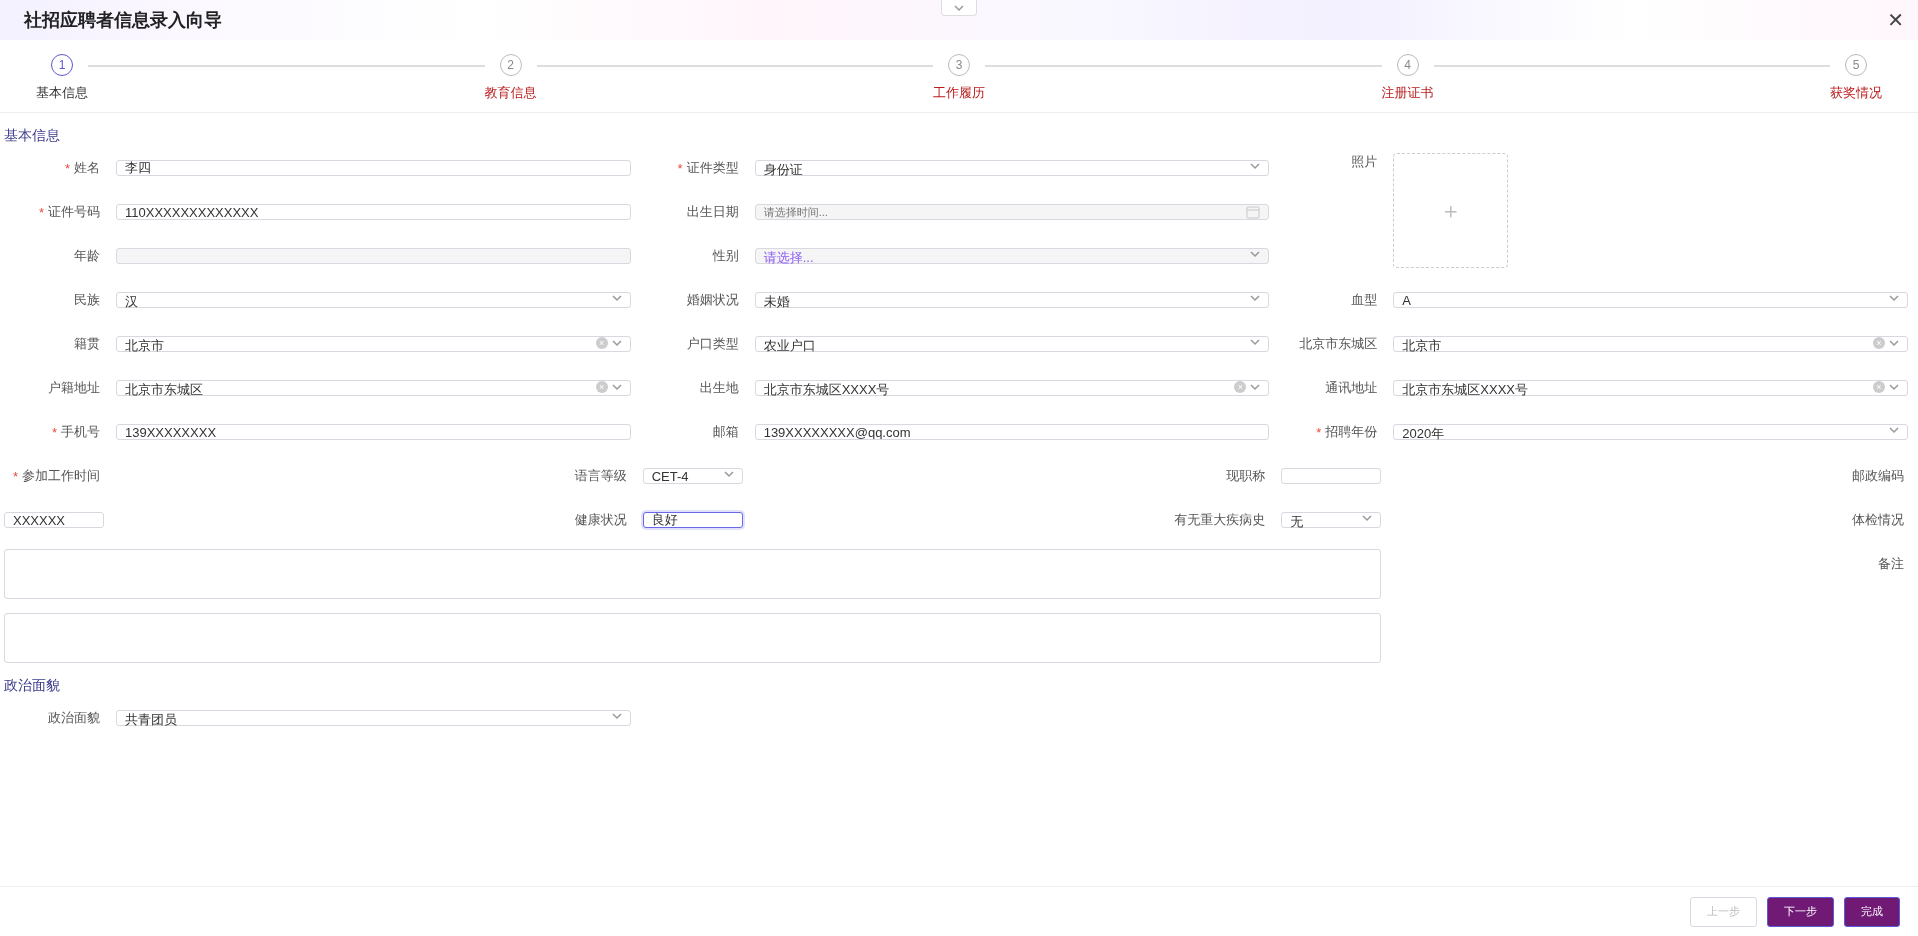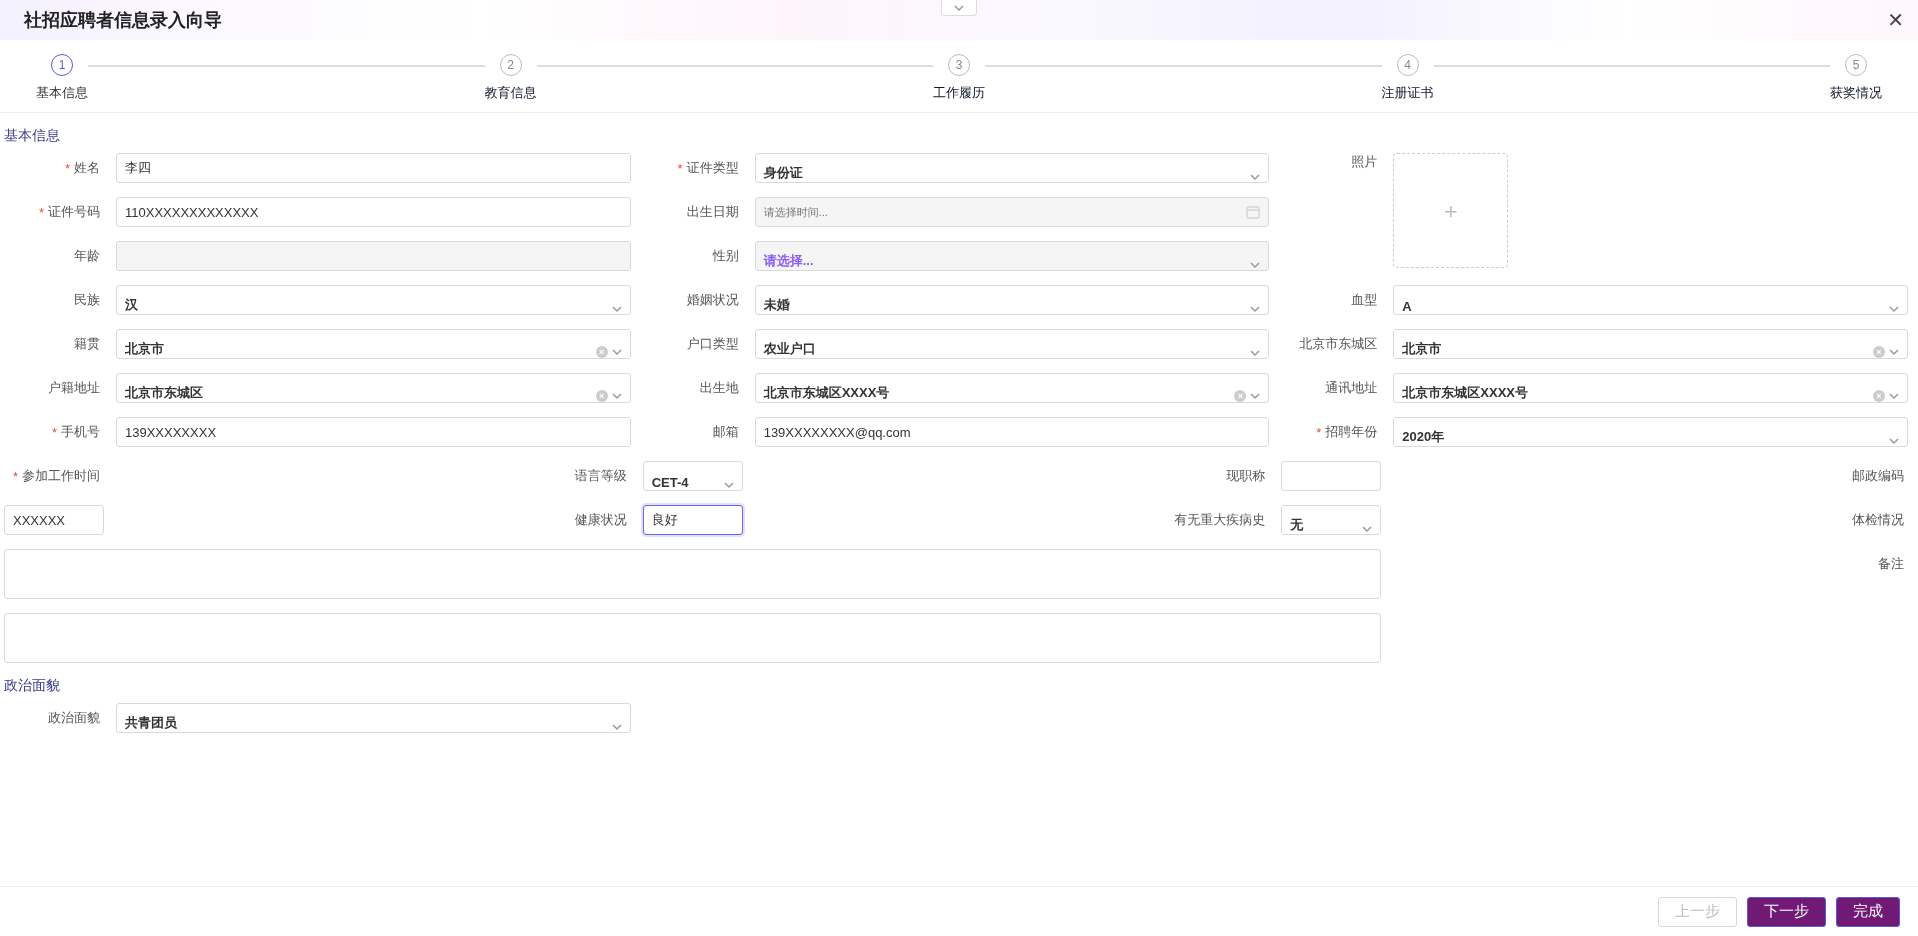--- a/index.html
+++ b/index.html
@@ -13,39 +13,39 @@
 
 
 .top-slit { position: absolute; top: 0; left: 50%; width: 36px; height: 16px; margin-left: -18px; border: 1px solid #ddd; border-top: none; border-radius: 0 0 4px 4px; background: #fff; display: flex; align-items: center; justify-content: center; }
 .top-slit svg { width: 10px; height: 10px; }
 
 
 .steps { display: flex; align-items: flex-start; padding: 14px 36px 10px; border-bottom: 1px solid #eee; }
 .step { display: flex; flex-direction: column; align-items: center; position: relative; flex: 0 0 auto; }
 .step-circle { width: 22px; height: 22px; border-radius: 50%; border: 1.5px solid #bbb; display: flex; align-items: center; justify-content: center; font-size: 12px; color: #888; background: #fff; }
 .step.active .step-circle { border-color: #5c59d6; color: #5c59d6; }
-.step-label { margin-top: 8px; font-size: 13px; color: #0f172a; }
+.step-label { margin-top: 8px; font-size: 13px; color: #b91c1c; }
 .step.active .step-label { color: #333; }
 .step-line { flex: 1 1 auto; height: 1.5px; background: #ddd; margin-top: 11px; }
 
 
 .scroll { flex: 1 1 auto; overflow: auto; padding: 0 0 12px 0; }
 
 
 .section-title { font-size: 14px; color: #3b3b8c; padding: 14px 0 8px 4px; }
 
 
 .form-grid { display: grid; grid-template-columns: 100px 1fr 100px 1fr 100px 1fr; column-gap: 12px; row-gap: 14px; padding: 0 10px 0 4px; }
 .lbl { display: flex; align-items: center; justify-content: flex-end; font-size: 13px; color: #555; padding-right: 4px; height: 30px; }
 .lbl .req { color: #e74c3c; margin-right: 4px; }
 .fld { display: flex; align-items: center; }
-.inp, .sel, .date, .txta { width: 100%; height: 30px; border: 1px solid #d8d8e0; border-radius: 3px; padding: 0 8px; font-size: 13px; color: #333; background: #fff; outline: none; }
+.inp, .sel, .date, .txta { width: 100%; height: 16px; border: 1px solid #d8d8e0; border-radius: 3px; padding: 0 8px; font-size: 13px; color: #333; background: #fff; outline: none; }
 .inp:disabled, .sel:disabled, .date:disabled { background: #f5f5f5; color: #aaa; }
 .inp::placeholder, .date::placeholder { color: #bbb; }
-.sel { position: relative; display: flex; align-items: flex-end; justify-content: space-between; cursor: pointer; font-weight: bold; }
+.sel { position: relative; display: flex; align-items: flex-start; justify-content: space-between; cursor: pointer; }
 .sel.disabled { background: #f5f5f5; color: #8b5cf6; cursor: default; }
 .caret { width: 10px; height: 10px; flex: 0 0 auto; }
 .caret path { stroke: #999; stroke-width: 1.5; fill: none; }
 .sel-clear { display: flex; align-items: center; gap: 4px; }
 .sel-clear .clr { width: 12px; height: 12px; border-radius: 50%; background: #ccc; display: flex; align-items: center; justify-content: center; color: #fff; font-size: 9px; }
 .date { display: flex; align-items: center; justify-content: space-between; }
 .date input { border: none; outline: none; width: 100%; font-size: 11px; color: #333; background: transparent; }
 .date input:disabled { color: #bbb; }
 .date .cal { width: 14px; height: 14px; flex: 0 0 auto; opacity: .5; }
 .txta { height: 50px; resize: none; padding: 6px 8px; }
@@ -53,21 +53,21 @@
 
 
 .photo-box { width: 115px; height: 115px; border: 1px dashed #ccc; border-radius: 4px; display: flex; align-items: center; justify-content: center; color: #bbb; cursor: pointer; }
 .photo-plus { font-size: 22px; }
 
 
 .span-5 { grid-column: span 5; }
 
 
 .footer { height: 50px; border-top: 1px solid #eee; display: flex; align-items: center; justify-content: flex-end; padding: 0 18px; gap: 10px; background: #fff; }
-.btn { height: 30px; padding: 0 16px; border-radius: 3px; font-size: 15px; cursor: pointer; border: 1px solid #d8d8e0; background: #fff; color: #555; }
+.btn { height: 30px; padding: 0 16px; border-radius: 3px; font-size: 11px; cursor: pointer; border: 1px solid #d8d8e0; background: #fff; color: #555; }
 .btn:disabled { color: #bbb; cursor: not-allowed; }
 .btn.primary { background: #701a75; border-color: #5c59d6; color: #fff; }
 </style>
 </head>
 <body>
 
 <div class="top-slit">
   <svg viewBox="0 0 10 10">
       <path d="M1 3 L5 7 L9 3" fill="none" stroke="#999" stroke-width="1.5"></path>
     </svg>

